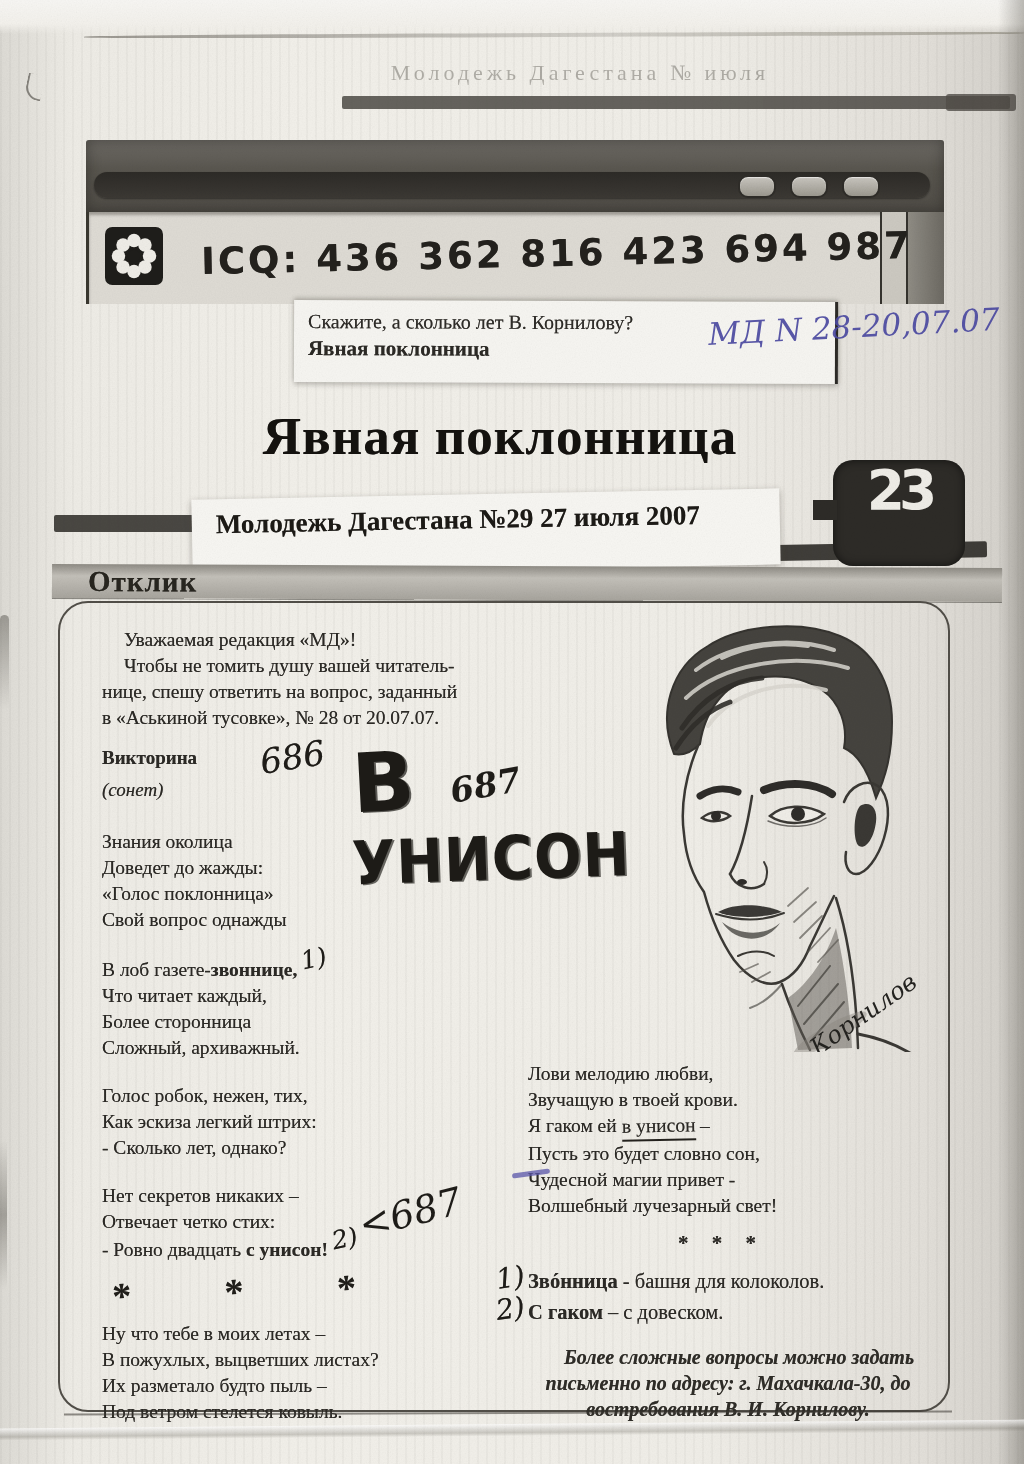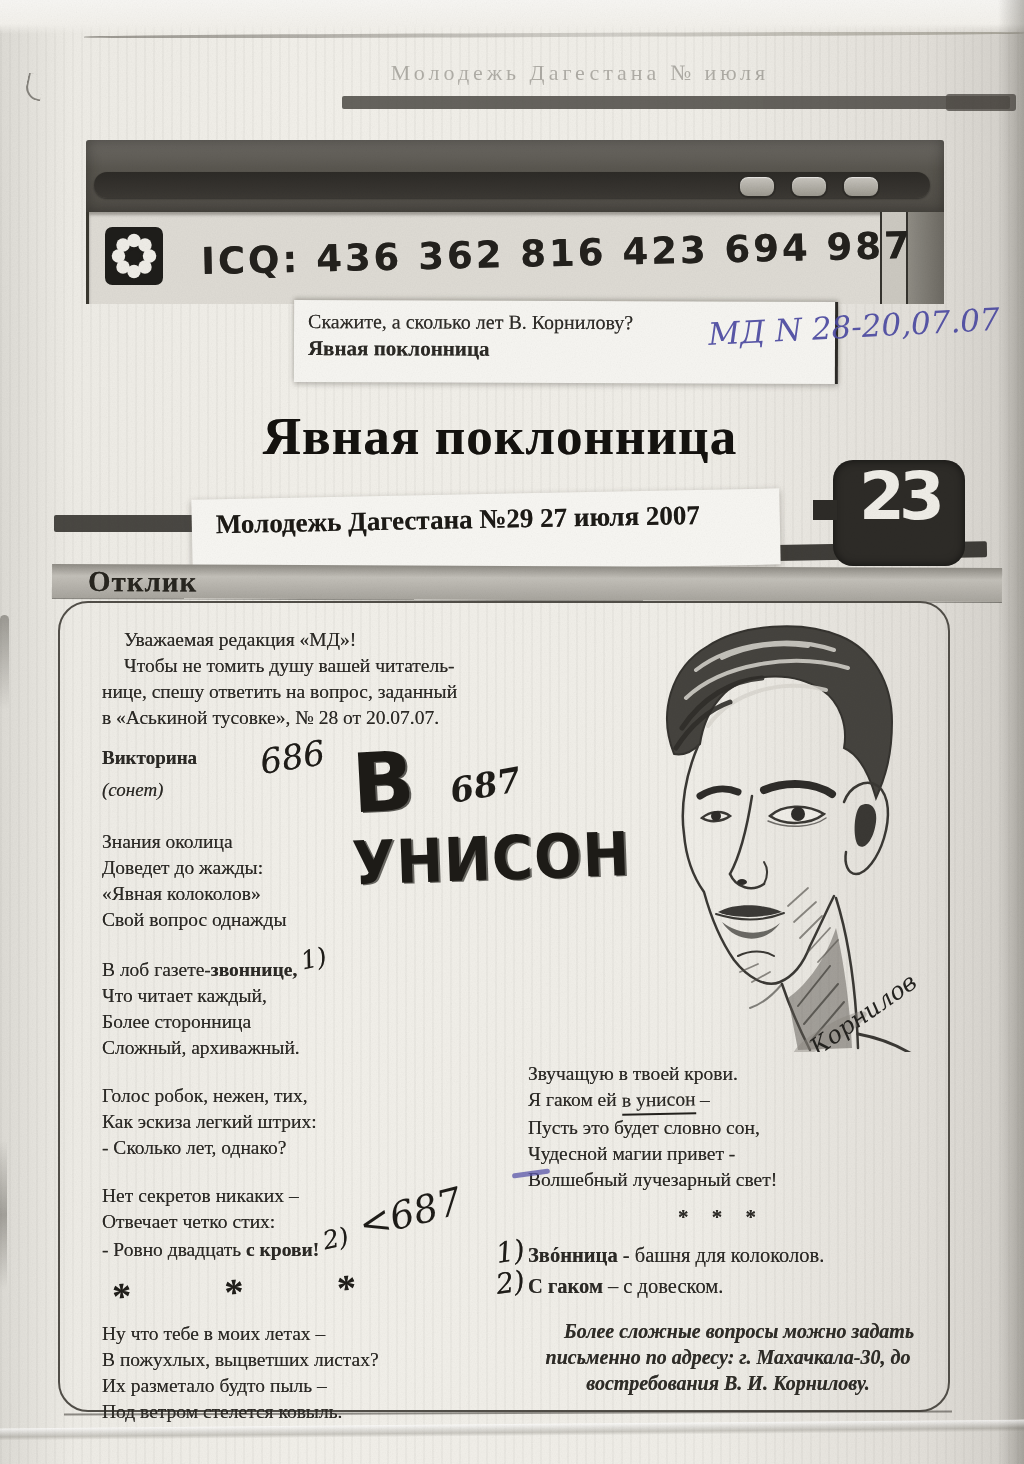--- a/index.html
+++ b/index.html
@@ -72,21 +72,21 @@
   .bar-left{position:absolute;left:54px;top:515px;width:168px;height:17px;background:#3b3834;border-radius:2px;opacity:.92;}
   .paper-label{position:absolute;left:192px;top:494px;width:588px;height:76px;background:#f7f6f2;
     transform:rotate(-1.1deg);box-shadow:0 2px 6px rgba(80,76,68,.4);}
   .paper-label .txt{margin:10px 0 0 24px;font-size:27px;font-weight:700;color:#1c1a16;white-space:nowrap;}
   .paper-bar{position:absolute;left:212px;top:548px;width:775px;height:16px;background:#34322e;
     transform:rotate(-1deg);border-radius:2px;opacity:.94;}
   .page-badge{position:absolute;left:833px;top:460px;width:132px;height:106px;background:#2d2b27;
     border-radius:20px;box-shadow:inset 0 0 10px rgba(0,0,0,.6);}
   .page-badge::before{content:"";position:absolute;left:-20px;top:40px;width:24px;height:20px;background:#2d2b27;}
   .page-badge .num{position:absolute;left:0;top:-2px;width:100%;text-align:center;
-    font-family:"DejaVu Sans",sans-serif;font-weight:800;font-size:66px;color:#efede7;letter-spacing:-6px;}
+    font-family:"DejaVu Sans",sans-serif;font-weight:800;font-size:55px;color:#efede7;letter-spacing:-6px;}
   .otklik-band{position:absolute;left:52px;top:566px;width:950px;height:34px;transform:rotate(.25deg);
     background:linear-gradient(180deg,#8e8b84 0%,#c3c0b9 35%,#a7a49d 100%);box-shadow:0 1px 0 rgba(40,38,32,.5);}
   .otklik-band .txt{margin:1px 0 0 36px;font-size:29px;font-weight:700;letter-spacing:1px;color:#27251f;}
 
   
   .art-box{position:absolute;left:58px;top:601px;width:888px;height:807px;
     border:2px solid #514e48;border-radius:30px;}
   .ln{font-size:19.5px;line-height:26px;white-space:nowrap;}
   .col-left{position:absolute;left:42px;top:24px;width:424px;}
   .indent{text-indent:22px;}
@@ -200,41 +200,41 @@
 
       <div class="vik-row">
         <span class="vik-title">Викторина</span>
         <span class="hw hw-686">686</span>
       </div>
       <div class="ln vik-sub">(сонет)</div>
 
       <div class="stanza" style="margin-top:26px;">
         <div class="ln">Знания околица</div>
         <div class="ln">Доведет до жажды:</div>
-        <div class="ln">«Явная колоколов»</div>
+        <div class="ln">«Голос поклонница»</div>
         <div class="ln">Свой вопрос однажды</div>
       </div>
 
       <div class="stanza">
         <div class="ln"><span>В лоб газете-</span><span class="bold">звоннице,</span><span class="hw hw-mark">1)</span></div>
         <div class="ln">Что читает каждый,</div>
         <div class="ln">Более сторонница</div>
         <div class="ln">Сложный, архиважный.</div>
       </div>
 
       <div class="stanza">
         <div class="ln">Голос робок, нежен, тих,</div>
         <div class="ln">Как эскиза легкий штрих:</div>
         <div class="ln">- Сколько лет, однако?</div>
       </div>
 
       <div class="stanza">
         <div class="ln">Нет секретов никаких –</div>
         <div class="ln">Отвечает четко стих:</div>
-        <div class="ln"><span>- Ровно двадцать </span><span class="bold">с крови!</span><span class="hw hw-mark">2)</span></div>
+        <div class="ln"><span>- Ровно двадцать </span><span class="bold">с унисон!</span><span class="hw hw-mark">2)</span></div>
       </div>
 
       <div class="hand-stars">* * *</div>
 
       <div class="stanza tight">
         <div class="ln">Ну что тебе в моих летах –</div>
         <div class="ln">В пожухлых, выцветших листах?</div>
         <div class="ln">Их разметало будто пыль –</div>
         <div class="ln">Под ветром стелется ковыль.</div>
       </div>
@@ -309,20 +309,21 @@
         <path d="M246,428 C268,432 288,440 306,452" stroke-width="3"></path>
         <path d="M170,378 C160,390 150,398 138,402" stroke-width="2" opacity=".6"></path>
       </g>
       <ellipse cx="218" cy="428" rx="42" ry="9" fill="#8b8881" opacity=".45" transform="rotate(-30 218 428)"></ellipse>
       <text x="192" y="432" transform="rotate(-35 228 420)" font-family="DejaVu Serif" font-style="italic" font-size="24" fill="#23221f">Корнилов</text>
     </svg>
 
     <div class="col-right ink">
       <div class="rs">
         <span class="blue-dash"></span>
+        <div class="ln">Лови  мелодию любви,</div>
         <div class="ln">Звучащую в твоей крови.</div>
         <div class="ln"><span>Я гаком ей </span><span class="u-hand">в унисон</span><span> –</span></div>
         <div class="ln">Пусть это будет словно сон,</div>
         <div class="ln">Чудесной магии привет -</div>
         <div class="ln">Волшебный лучезарный свет!</div>
       </div>
 
       <div class="stars-mid">* * *</div>
 
       <div class="fnotes">

